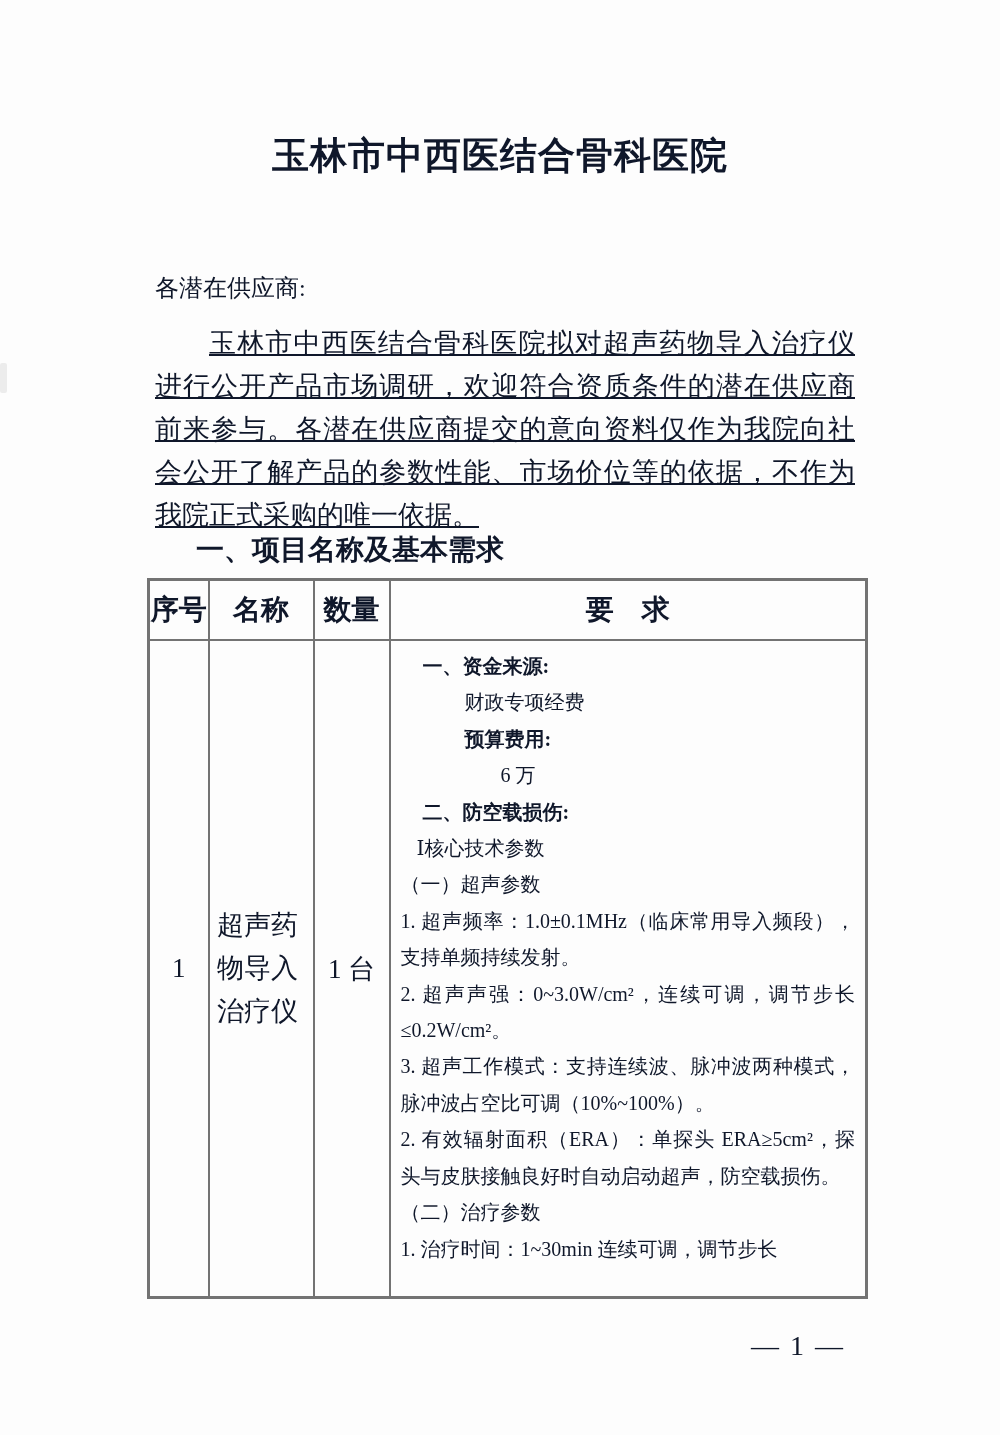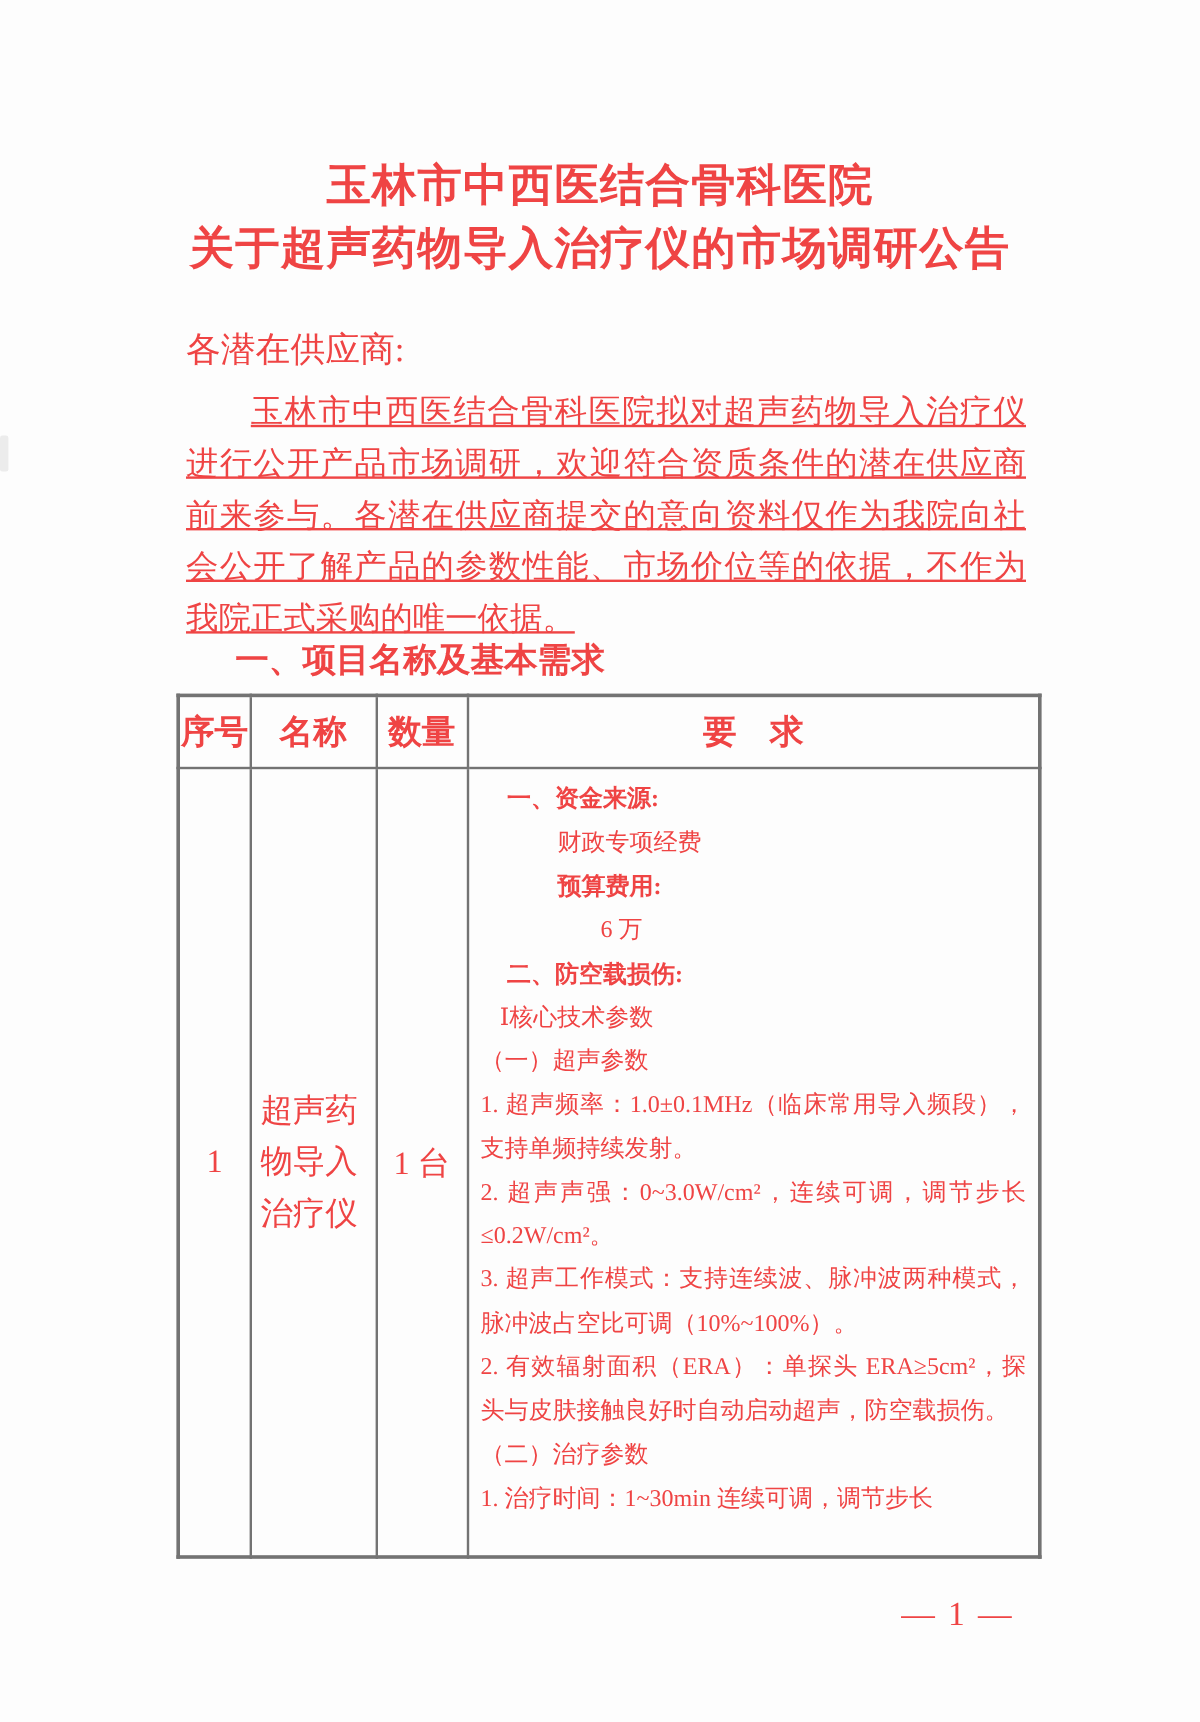--- a/index.html
+++ b/index.html
@@ -5,40 +5,40 @@
   html, body {
     margin: 0;
     padding: 0;
     background: #ffffff;
   }
   .page {
     position: relative;
     width: 1000px;
     height: 1435px;
     background: #fdfdfd;
-    color: #ef4444;
+    color: #0f172a;
     font-family: "Liberation Serif", "DejaVu Serif", serif;
     overflow: hidden;
   }
   .doc-title {
     position: absolute;
     top: 130px;
     left: 0;
     width: 100%;
     text-align: center;
     font-weight: bold;
     font-size: 37px;
     line-height: 52px;
     letter-spacing: 1px;
   }
   .salutation {
     position: absolute;
     top: 272px;
     left: 155px;
-    font-size: 29px;
+    font-size: 24px;
   }
   .intro {
     position: absolute;
     top: 322px;
     left: 155px;
     width: 700px;
     font-size: 27px;
     line-height: 43px;
     text-align: justify;
     text-justify: inter-ideograph;
@@ -122,21 +122,20 @@
 </style>
 </head>
 <body>
 
 <div class="page">
 
   <div class="scan-smudge"></div>
 
   <div class="doc-title">
     <div>玉林市中西医结合骨科医院</div>
-    <div>关于超声药物导入治疗仪的市场调研公告</div>
   </div>
 
   <div class="salutation">各潜在供应商:</div>
 
   <div class="intro">玉林市中西医结合骨科医院拟对超声药物导入治疗仪进行公开产品市场调研，欢迎符合资质条件的潜在供应商前来参与。各潜在供应商提交的意向资料仅作为我院向社会公开了解产品的参数性能、市场价位等的依据，不作为我院正式采购的唯一依据。</div>
 
   <div class="section-heading">一、项目名称及基本需求</div>
 
   <table class="req-table">
     <colgroup>

